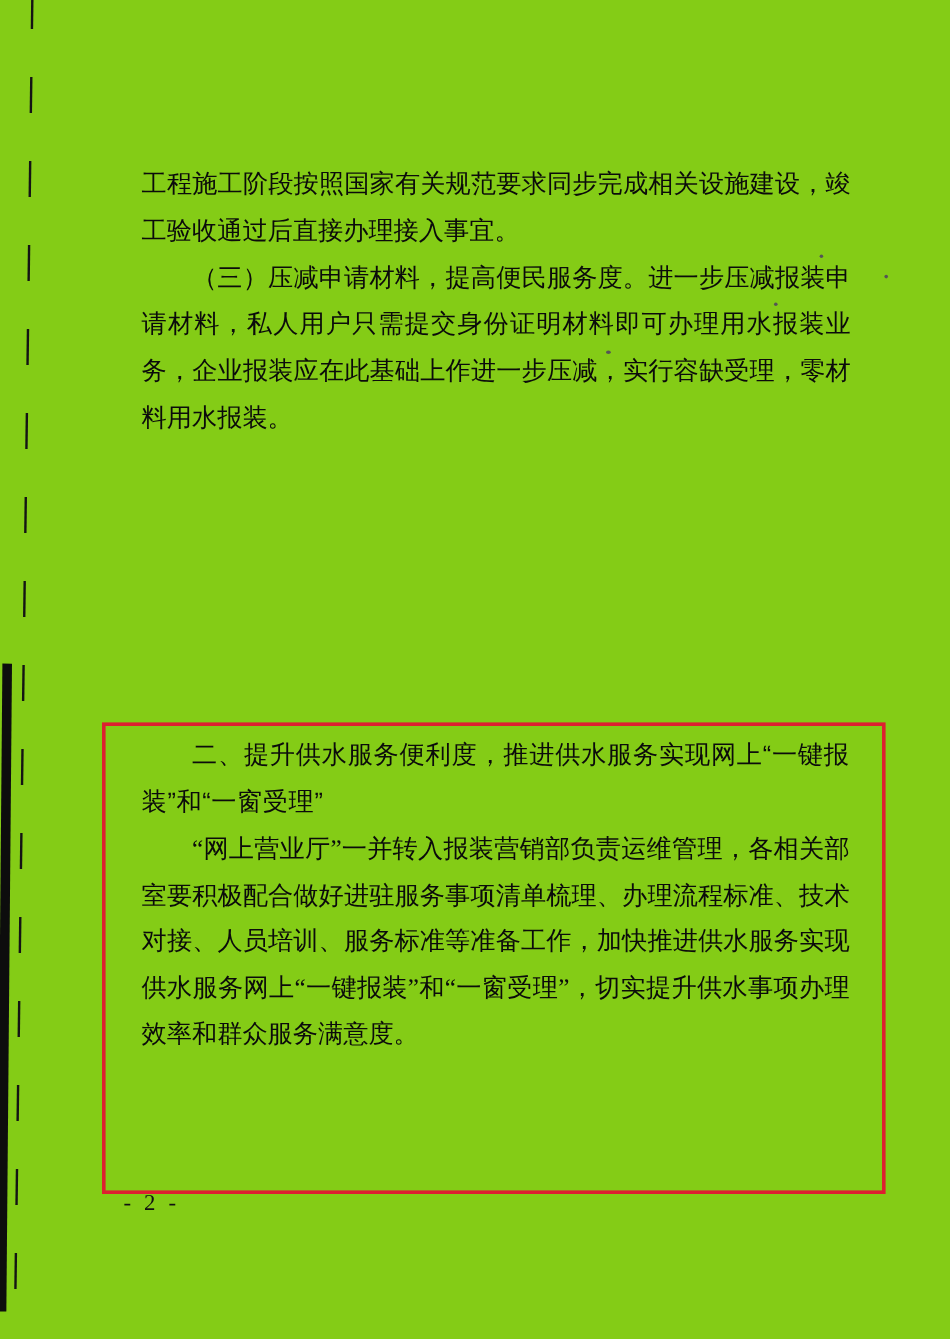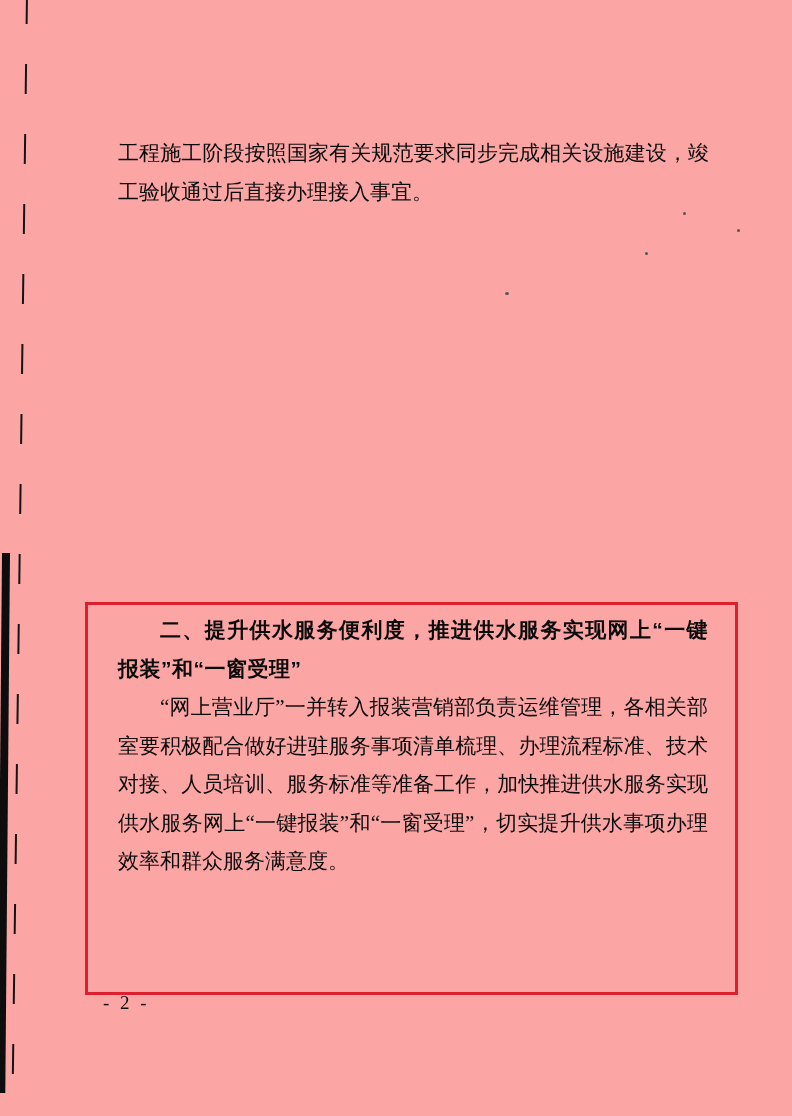--- a/index.html
+++ b/index.html
@@ -4,21 +4,21 @@
 <style>
   html, body {
     margin: 0;
     padding: 0;
     background: #ffffff;
   }
   .page {
     position: relative;
     width: 792px;
     height: 1116px;
-    background: #fca5a5;
+    background: #84cc16;
     overflow: hidden;
     font-family: "Liberation Serif", "DejaVu Serif", serif;
     color: #0b0b0b;
   }
 
   
   .fold-dashed-line {
     position: absolute;
     left: 26px;
     top: -6px;
@@ -71,21 +71,21 @@
     height: 393px;
     box-sizing: border-box;
     border: 3px solid #dd2030;
     padding: 6px 27px 0 30px;
     font-size: 21px;
     line-height: 38.5px;
     text-align: justify;
   }
   .red-box p { margin: 0; }
   .section-heading {
-    font-weight: 700;
+    font-weight: 400;
     text-indent: 2em;
     font-family: "Liberation Sans", "DejaVu Sans", sans-serif;
     letter-spacing: 0.5px;
   }
 
   
   .page-number {
     position: absolute;
     left: 103px;
     top: 992px;
@@ -101,20 +101,21 @@
 
   <div class="fold-dashed-line"></div>
   <div class="edge-black-line"></div>
   <div class="speck" style="left:683px; top:212px;"></div>
   <div class="speck" style="left:737px; top:229px;"></div>
   <div class="speck" style="left:505px; top:292px; width:4px; height:3px;"></div>
   <div class="speck" style="left:645px; top:252px;"></div>
 
   <div class="body-text">
     <p>工程施工阶段按照国家有关规范要求同步完成相关设施建设，竣工验收通过后直接办理接入事宜。</p>
+    <p class="para-indent">（三）压减申请材料，提高便民服务度。进一步压减报装申请材料，私人用户只需提交身份证明材料即可办理用水报装业务，企业报装应在此基础上作进一步压减，实行容缺受理，零材料用水报装。</p>
   </div>
 
   <div class="red-box" style="border-color: rgb(221, 32, 48);">
     <p class="section-heading">二、提升供水服务便利度，推进供水服务实现网上“一键报装”和“一窗受理”</p>
     <p class="para-indent">“网上营业厅”一并转入报装营销部负责运维管理，各相关部室要积极配合做好进驻服务事项清单梳理、办理流程标准、技术对接、人员培训、服务标准等准备工作，加快推进供水服务实现供水服务网上“一键报装”和“一窗受理”，切实提升供水事项办理效率和群众服务满意度。</p>
   </div>
 
   <div class="page-number">- 2 -</div>
 
 </div>

